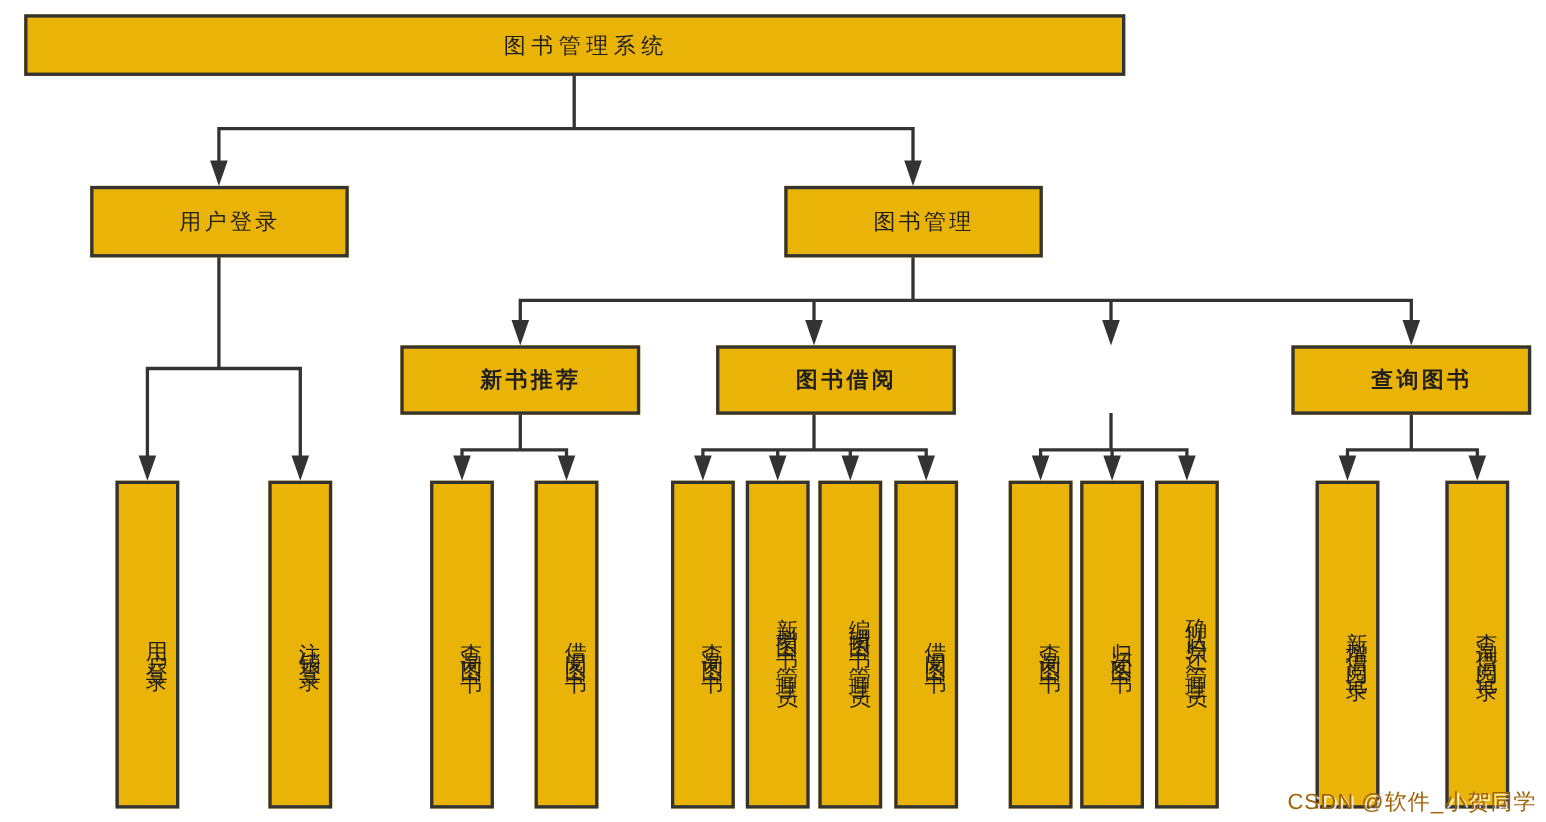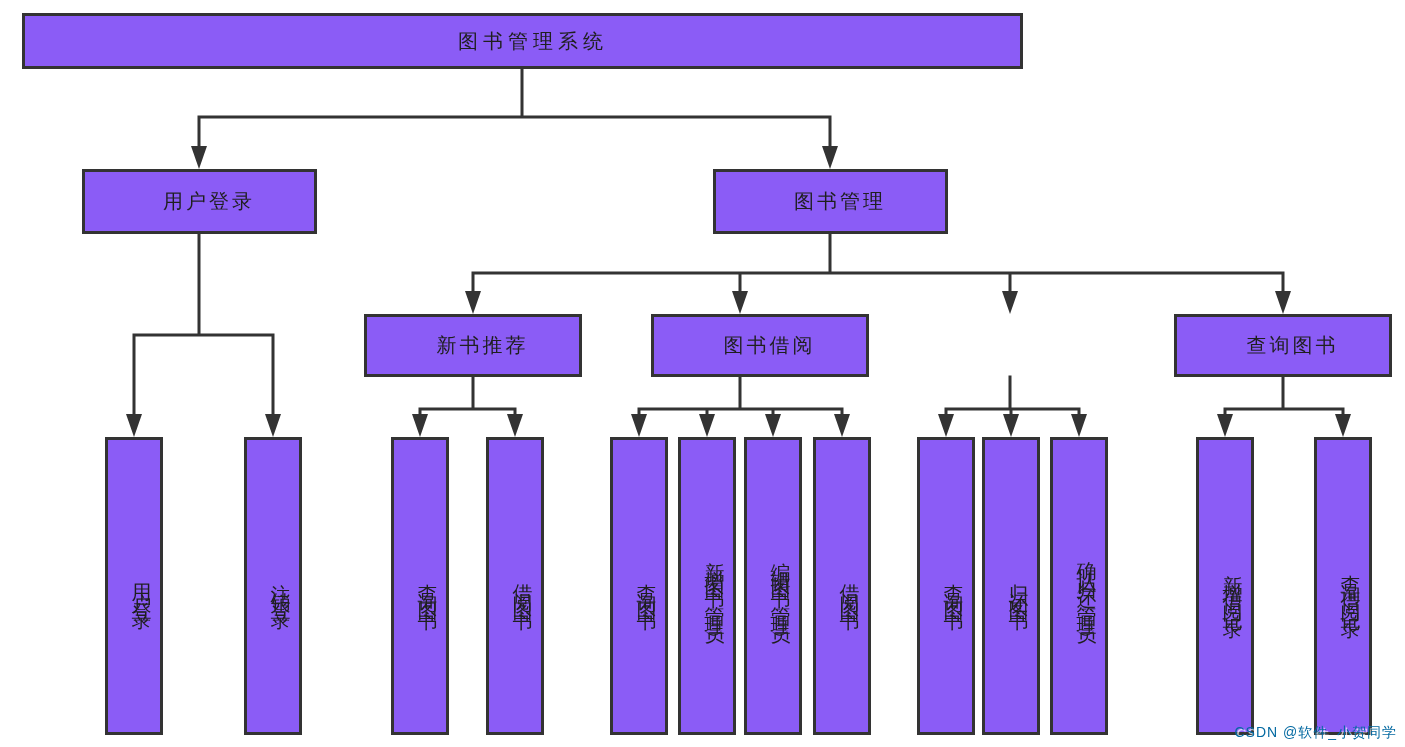--- a/index.html
+++ b/index.html
@@ -19,21 +19,21 @@
     position: absolute;
     left: 0;
     top: 0;
     width: 1405px;
     height: 747px;
   }
   .box {
     position: absolute;
     box-sizing: border-box;
     border: 3px solid #333333;
-    background: #8b5cf6;
+    background: #eab308;
     display: flex;
     align-items: center;
     justify-content: center;
     color: #1f1f1f;
     padding-left: 16px;
   }
   .h-label {
     font-size: 20px;
     letter-spacing: 3px;
     white-space: nowrap;
@@ -52,27 +52,27 @@
   }
   .v-label {
     writing-mode: vertical-rl;
     text-orientation: mixed;
     font-size: 20px;
     letter-spacing: 9px;
     line-height: 1;
     white-space: nowrap;
   }
   .lvl2 { top: 169px; height: 65px; width: 235px; }
-  .lvl3 { top: 314px; height: 63px; width: 218px; }
+  .lvl3 { top: 314px; height: 63px; width: 218px; font-weight: bold; }
   .watermark {
     position: absolute;
     right: 8px;
     bottom: 5px;
-    font-size: 14px;
-    color: #0369a1;
+    font-size: 20px;
+    color: #a16207;
     text-shadow: 2px 2px 1px rgba(255,255,255,0.95);
     letter-spacing: 1px;
     white-space: nowrap;
   }
 </style>
 </head>
 <body>
 
 <div class="canvas">
 

